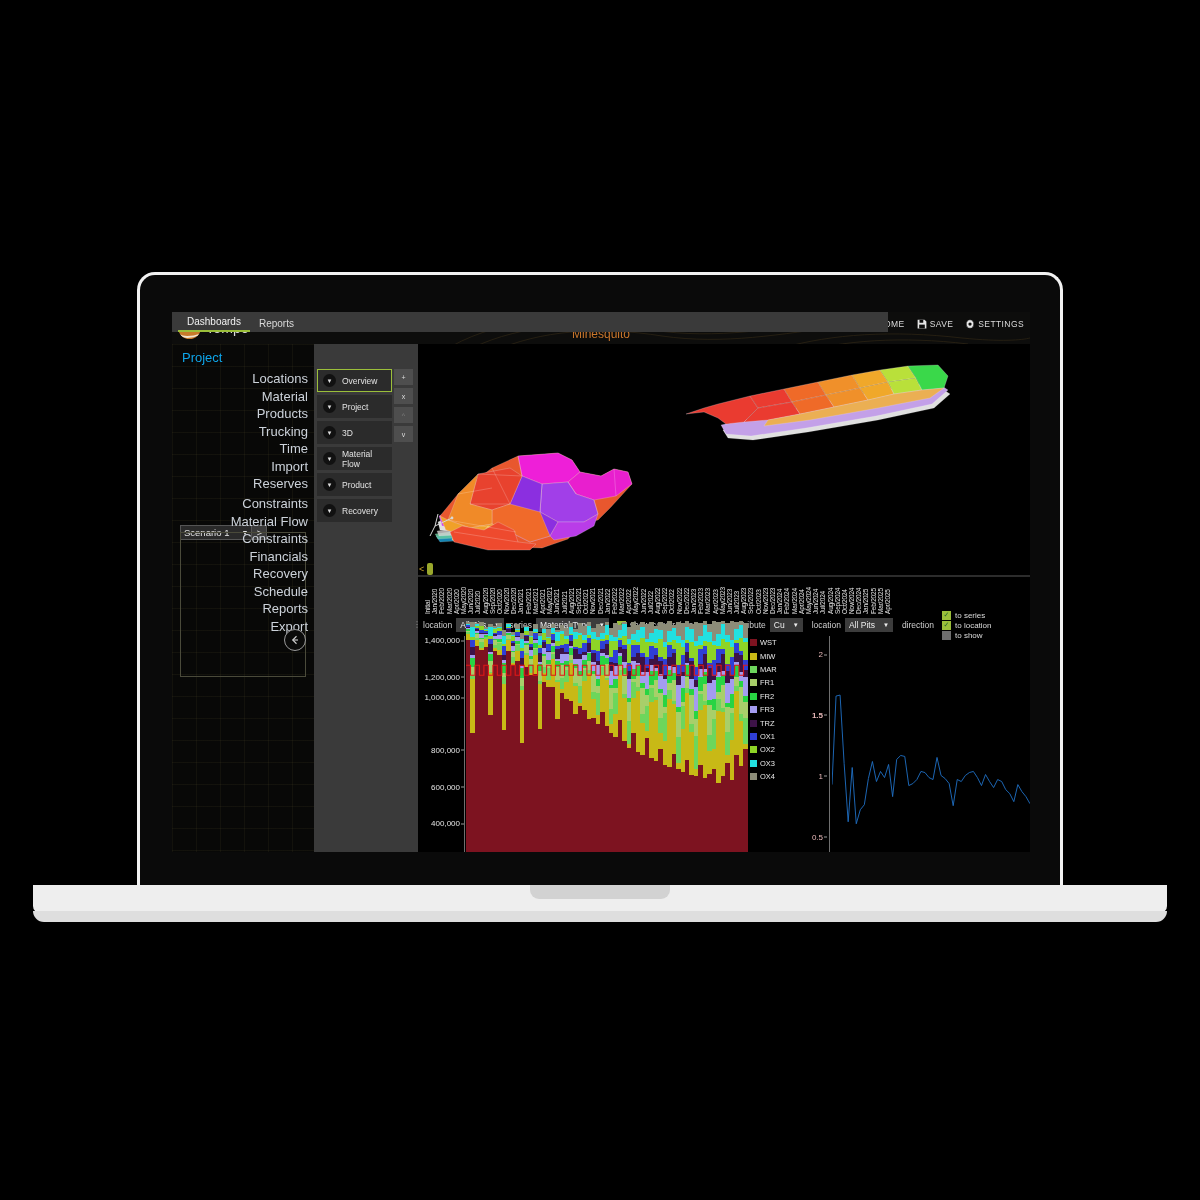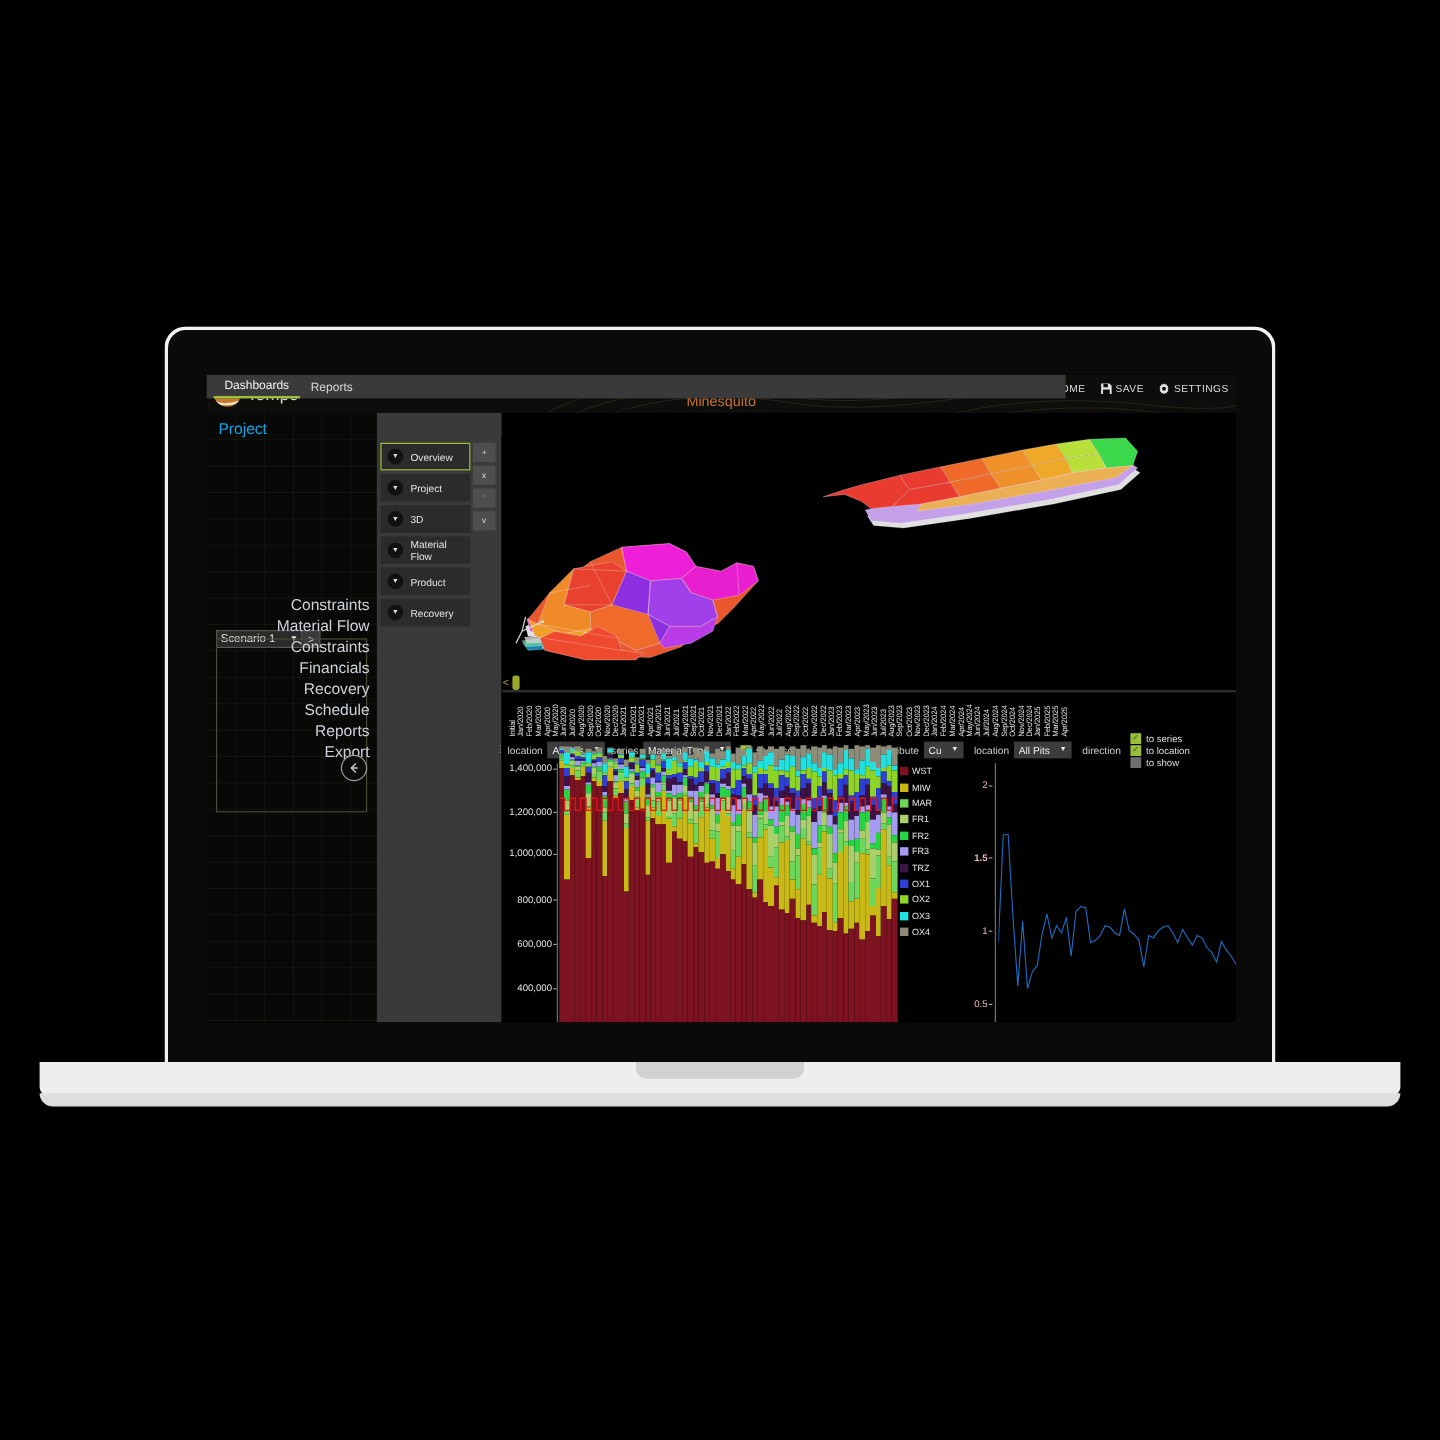--- a/index.html
+++ b/index.html
@@ -193,20 +193,29 @@
             </svg>
             <span>SETTINGS</span>
           </div>
         </div>
       </div>
 
       <div id="sidebar">
         <div class="grid-bg"></div>
         <div class="proj-label">Project</div>
 
+        <div class="nav-group" id="nav-top">
+            <div class="nav-item"><span>Locations</span></div>
+            <div class="nav-item"><span>Material</span></div>
+            <div class="nav-item"><span>Products</span></div>
+            <div class="nav-item"><span>Trucking</span></div>
+            <div class="nav-item"><span>Time</span></div>
+            <div class="nav-item"><span>Import</span></div>
+            <div class="nav-item"><span>Reserves</span></div>
+          </div>
 
         <div id="scenario-row">
           <div id="scenario-select">
             <span>Scenario 1</span>
             <span class="cv">▼</span>
           </div>
           <div id="scenario-next">&gt;</div>
         </div>
 
         <div id="bottom-frame"></div>
@@ -454,21 +463,21 @@
                 <span>to show</span>
               </div>
             </div>
         </div>
 
         <div id="chart-area">
           <div id="bar-chart">
             <div class="yaxis">
                 <div class="ytick" style="top: 4px;">1,400,000<span class="dash"></span></div>
                 <div class="ytick" style="top: 40.6267px;">1,200,000<span class="dash"></span></div>
-                <div class="ytick" style="top: 75px;">1,000,000<span class="dash"></span></div>
+                <div class="ytick" style="top: 61px;">1,000,000<span class="dash"></span></div>
                 <div class="ytick" style="top: 113.88px;">800,000<span class="dash"></span></div>
                 <div class="ytick" style="top: 150.507px;">600,000<span class="dash"></span></div>
                 <div class="ytick" style="top: 187.133px;">400,000<span class="dash"></span></div>
               </div>
             <div class="axisline"></div>
             <div id="bars">
                 <div class="bar" style="height: 230.531px;">
                   <div class="seg" style="background: rgb(125, 19, 32); height: 92%;"></div>
                   <div class="seg" style="background: rgb(200, 185, 22); height: 2.42588%;"></div>
                   <div class="seg" style="background: rgb(109, 214, 92); height: 1.21789%;"></div>

